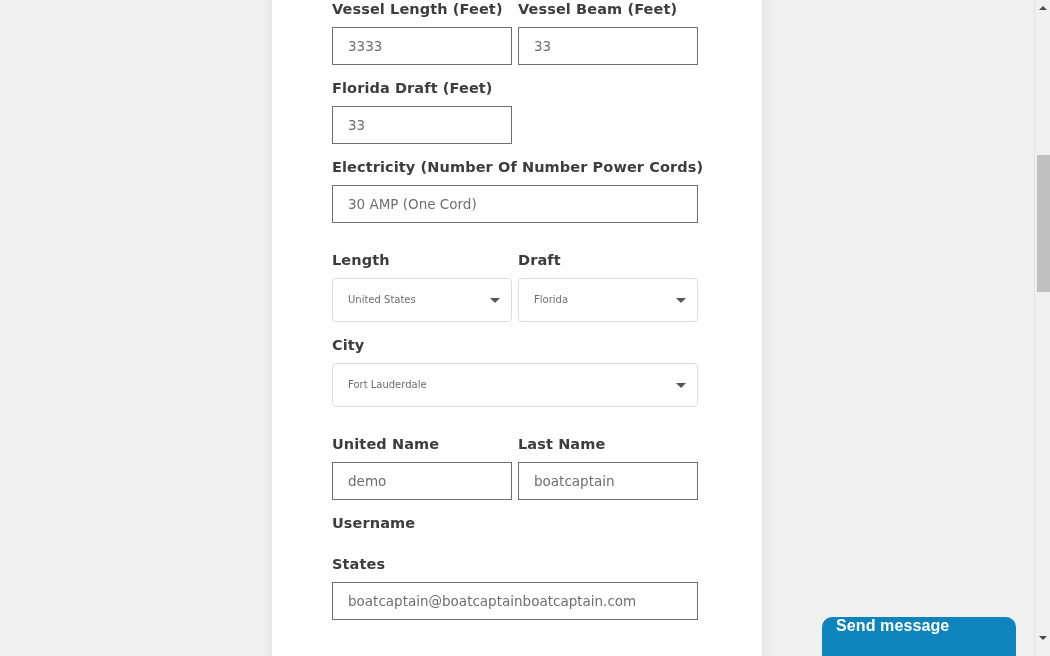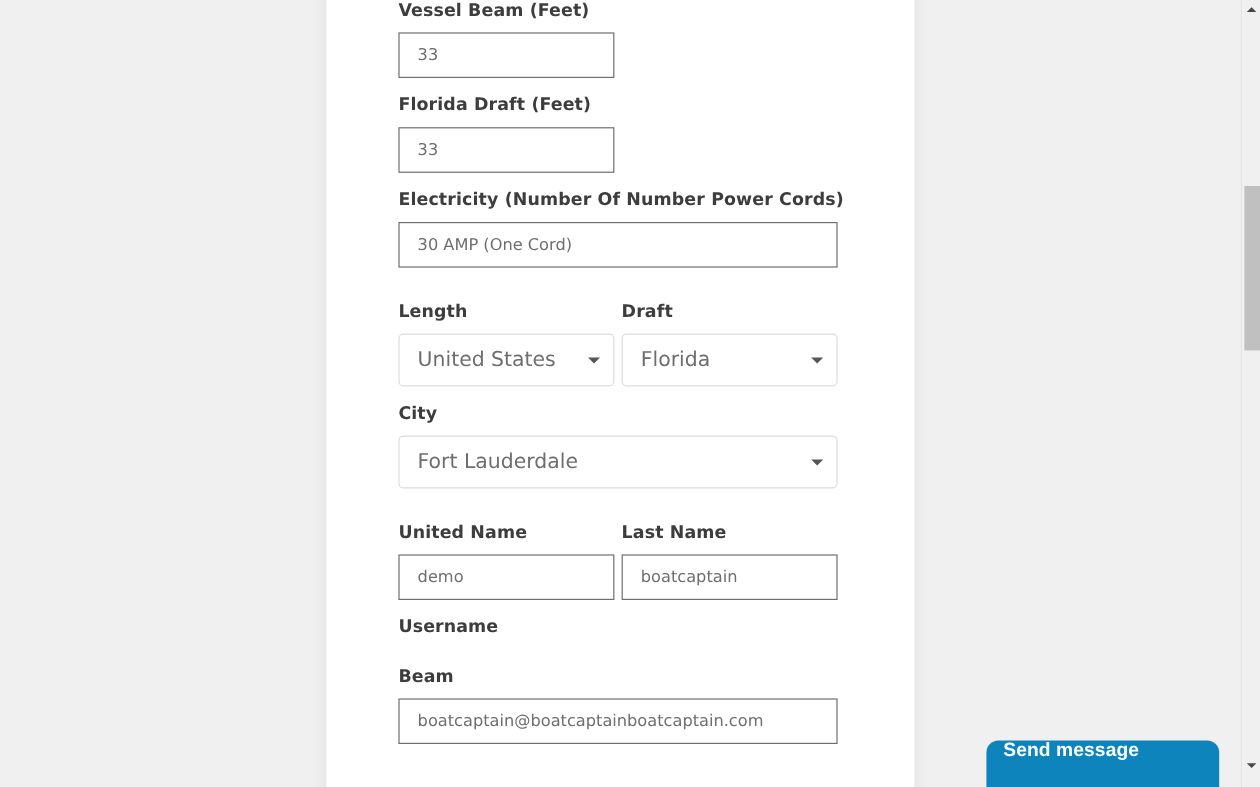--- a/index.html
+++ b/index.html
@@ -84,21 +84,21 @@
     height: 44px;
   }
   .select {
     display: block;
     width: 100%;
     height: 44px;
     border: 1px solid #dcdcdc;
     border-radius: 4px;
     background: #ffffff;
     font-family: "DejaVu Sans", sans-serif;
-    font-size: 17px;
+    font-size: 10px;
     color: #6e6e6e;
     padding: 0 26px 0 15px;
     line-height: 42px;
     white-space: nowrap;
     overflow: hidden;
     text-overflow: ellipsis;
   }
   .caret {
     position: absolute;
     right: 12px;
@@ -176,20 +176,25 @@
 <body>
 
 <div id="viewport">
 
   <div id="content-card"></div>
 
   <div id="form">
 
     <div class="row gap">
       <div class="field half">
+        <div class="label">Vessel Length (Feet)</div>
+        <div class="sp-lbl-in"></div>
+        <input class="input" type="text" value="3333" style="">
+      </div>
+      <div class="field half">
         <div class="label">Vessel Beam (Feet)</div>
         <div class="sp-lbl-in"></div>
         <input class="input" type="text" value="33" style="">
       </div>
     </div>
 
     <div class="sp-block"></div>
 
     <div class="row">
       <div class="field half">
@@ -264,21 +269,21 @@
       <div class="field">
         <div class="label">Username</div>
         <div class="sp-lbl-in"></div>
       </div>
     </div>
 
     <div class="sp-block"></div>
 
     <div class="row">
       <div class="field">
-        <div class="label">Beam</div>
+        <div class="label">States</div>
         <div class="sp-lbl-in"></div>
         <input class="input" type="text" value="boatcaptain@boatcaptainboatcaptain.com" style="">
       </div>
     </div>
 
   </div>
 
   <div id="chat-widget">
     <span id="chat-label">Send message</span>
   </div>

